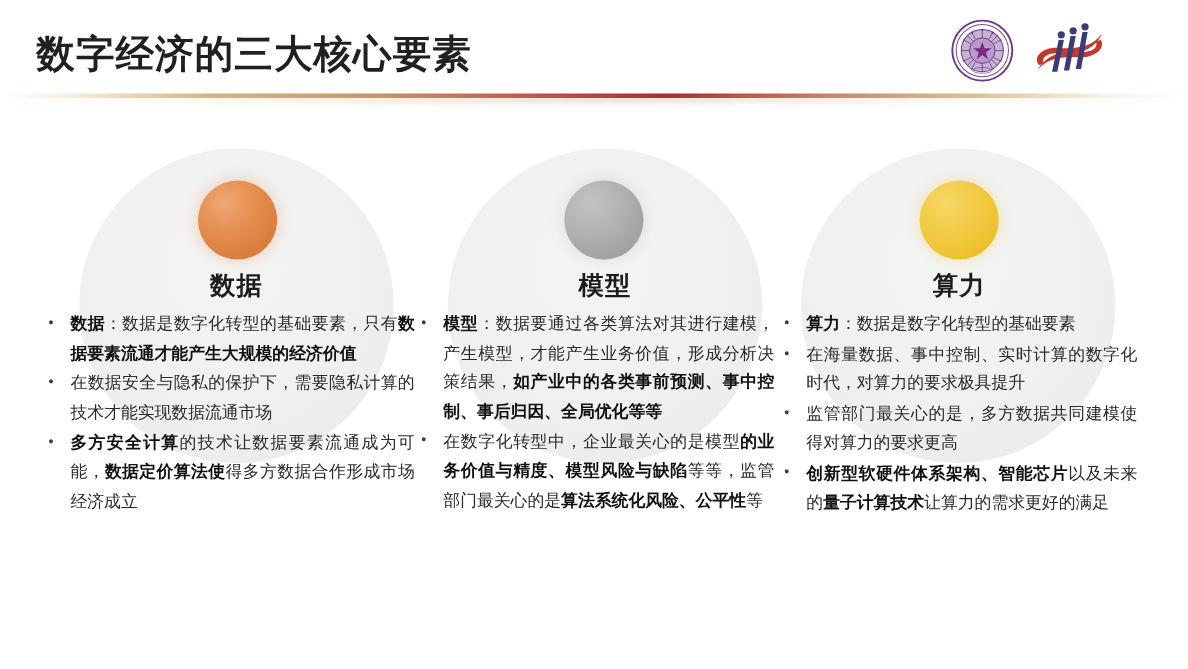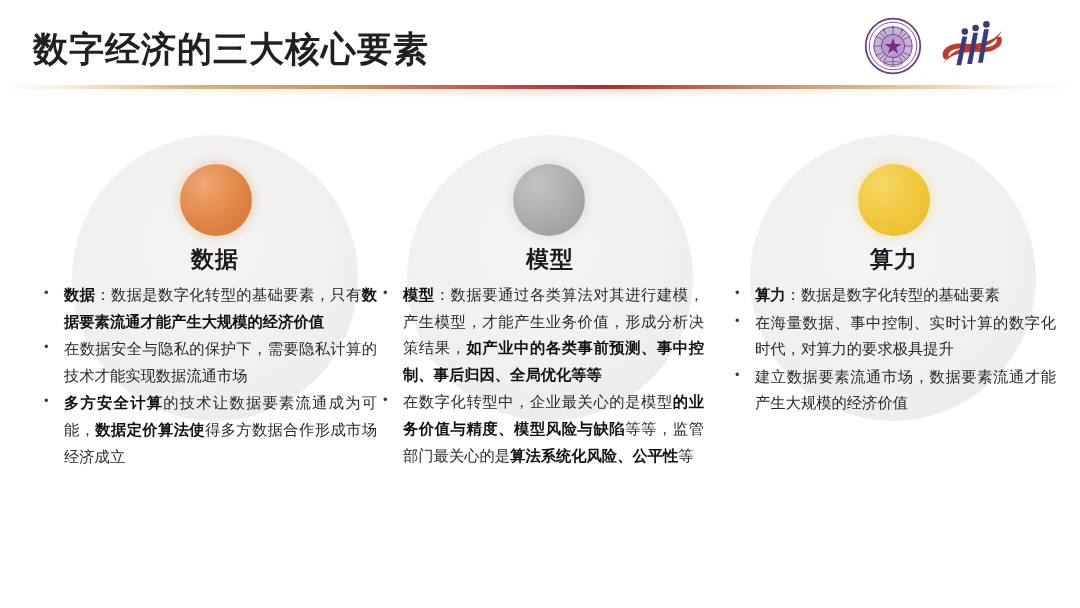--- a/index.html
+++ b/index.html
@@ -50,21 +50,21 @@
   
   .logos{position:absolute;right:72px;top:14px;height:64px;display:flex;align-items:center;gap:14px;}
   .seal-logo{width:58px;height:58px;}
   .mark-logo{width:72px;height:60px;}
 
   
   .columns{position:absolute;left:0;top:118px;width:1080px;height:490px;}
   .col{position:absolute;top:0;width:360px;height:490px;}
   .col1{left:35px;}
   .col2{left:360px;}
-  .col3{left:714px;}
+  .col3{left:692px;}
 
   .halo{
     position:absolute;left:37px;top:17px;
     width:286px;height:286px;border-radius:50%;
     background:radial-gradient(circle at 46% 38%, #f4f4f4 0%, #f0f0f0 55%, #ececec 78%, #efefef 100%);
     z-index:0;
   }
 
   .bubble{
     position:absolute;top:46px;left:145px;
@@ -209,18 +209,19 @@
       </ul>
     </div>
 
     <div class="col col3">
       <div class="halo"></div>
       <div class="bubble yellow"></div>
       <div class="col-title">算力</div>
       <ul class="bullets">
         <li class="bullet"><b>算力</b><span>：数据是数字化转型的基础要素</span></li>
         <li class="bullet"><span>在海量数据、事中控制、实时计算的数字化时代，对算力的要求极具提升</span></li>
-        <li class="bullet"><span>建立数据要素流通市场，数据要素流通才能产生大规模的经济价值</span></li>
+        <li class="bullet"><span>监管部门最关心的是，多方数据共同建模使得对算力的要求更高</span></li>
+        <li class="bullet"><b>创新型软硬件体系架构、智能芯片</b><span>以及未来的</span><b>量子计算技术</b><span>让算力的需求更好的满足</span></li>
       </ul>
     </div>
 
   </div>
 </div>
 
 </body></html>

